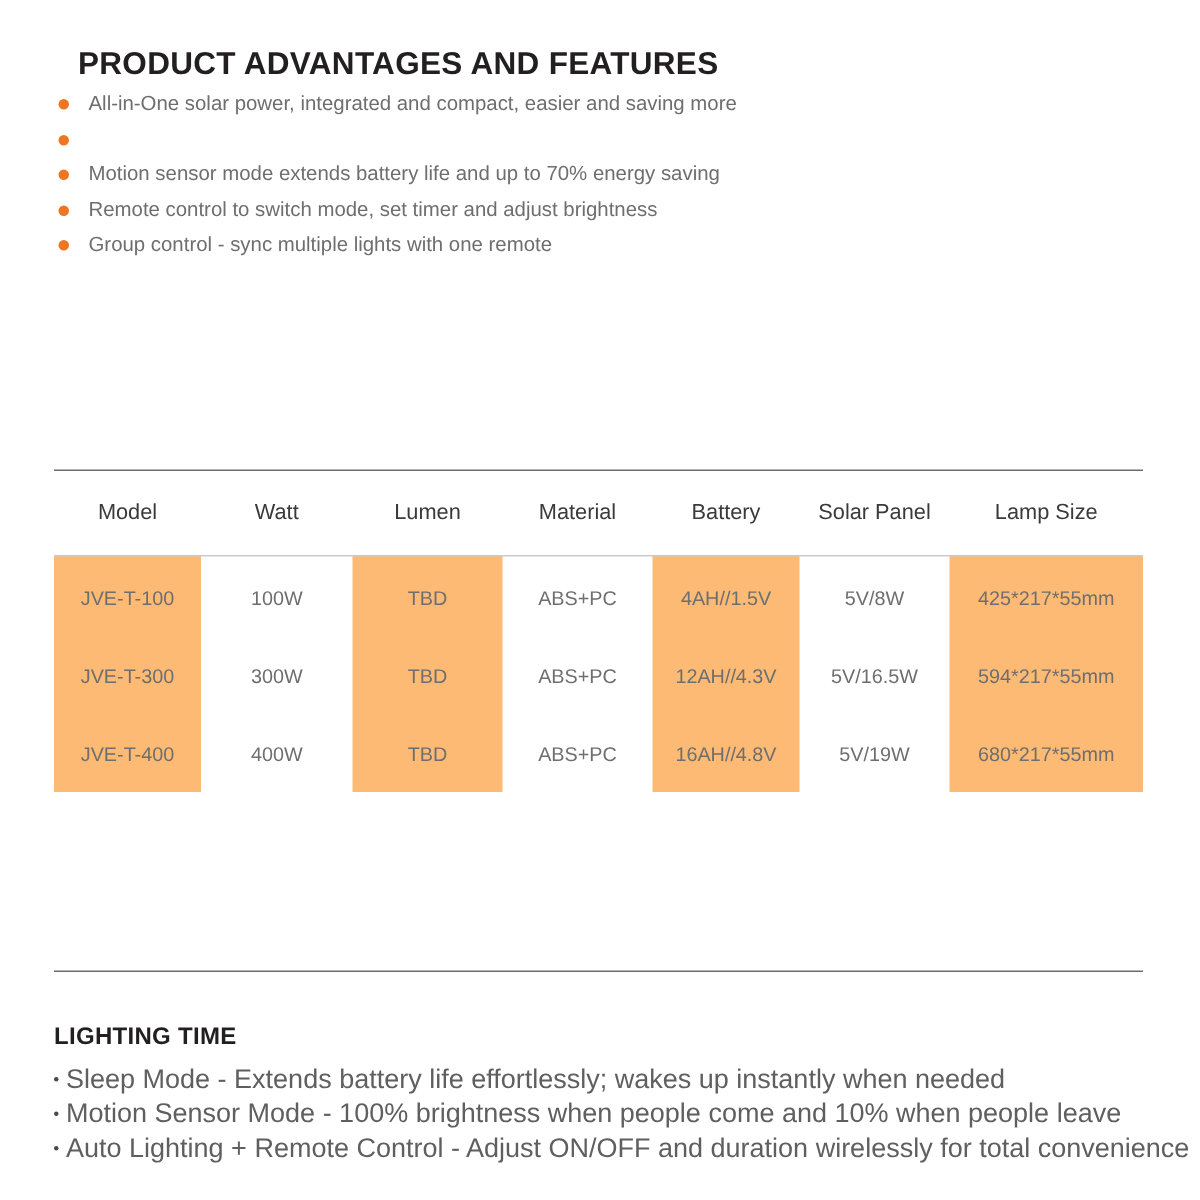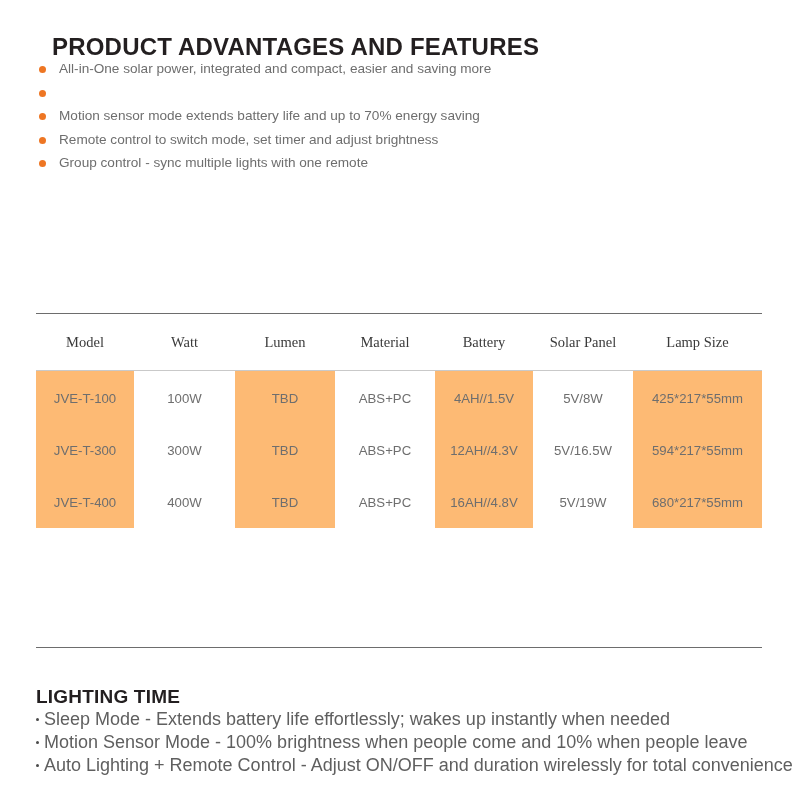--- a/index.html
+++ b/index.html
@@ -19,21 +19,21 @@
   #advantages-section {
     position: absolute;
     left: 0;
     top: 0;
     width: 800px;
   }
   #product-title {
     position: absolute;
     left: 52px;
     top: 17px;
-    font-size: 24px;
+    font-size: 21px;
     font-weight: bold;
     color: #231f20;
     letter-spacing: 0.2px;
     white-space: nowrap;
   }
   #features-list {
     position: absolute;
     left: 36px;
     top: 56px;
     list-style: none;
@@ -108,21 +108,20 @@
   #spec-table col.c7 { width: 129px; }
 
   #spec-table thead th {
     height: 56px;
     font-size: 14.5px;
     font-weight: normal;
     color: #3a3a3a;
     text-align: center;
     vertical-align: middle;
     padding: 0;
-    font-family: Liberation Serif, serif;
   }
   #spec-table tbody td {
     height: 52px;
     font-size: 13.2px;
     color: #6e6e6e;
     text-align: center;
     vertical-align: middle;
     padding: 0;
   }
   #spec-table tbody td.shaded {
@@ -136,21 +135,21 @@
   #lighting-section {
     position: absolute;
     left: 0;
     top: 0;
     width: 800px;
   }
   #lighting-title {
     position: absolute;
     left: 36px;
     top: 670px;
-    font-size: 19px;
+    font-size: 16px;
     font-weight: bold;
     color: #231f20;
     letter-spacing: 0.2px;
     white-space: nowrap;
   }
   #lighting-list {
     position: absolute;
     left: 36px;
     top: 708px;
     list-style: none;

